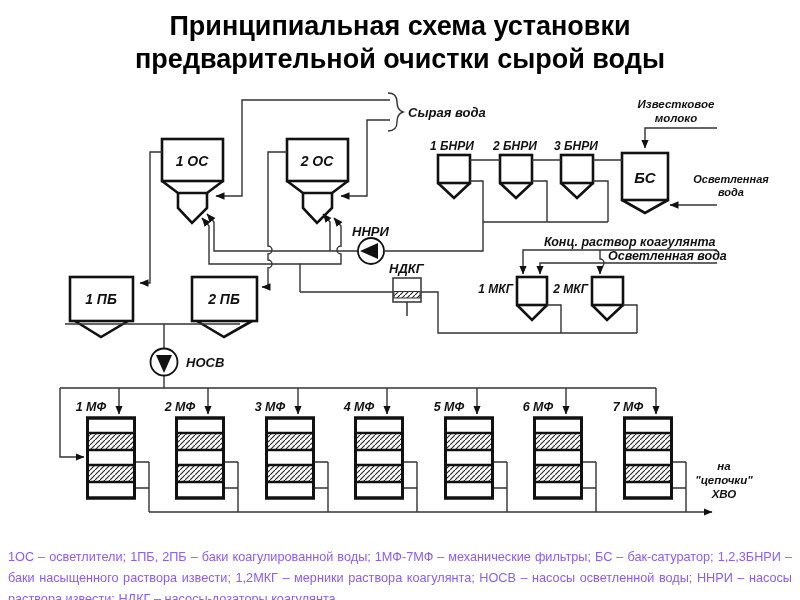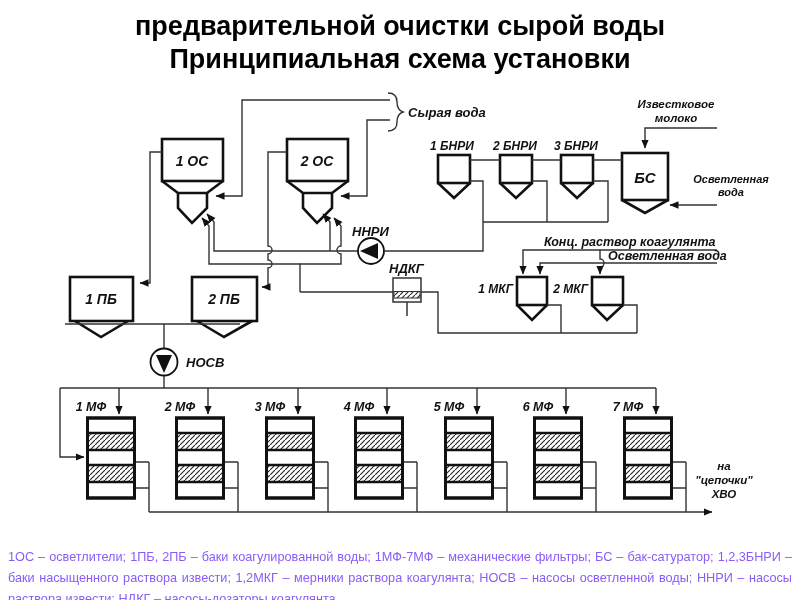--- a/index.html
+++ b/index.html
@@ -15,22 +15,22 @@
   .tank{fill:none;stroke:#111;stroke-width:2.6;}
   .thin{fill:none;stroke:#333;stroke-width:1.4;}
   .arr{marker-end:url(#arrh);}
 </style>
 </head>
 <body>
 
 <div id="stage">
 
   <div id="title">
+    <div>Принципиальная схема установки</div>
     <div>предварительной очистки сырой воды</div>
-    <div>Принципиальная схема установки</div>
   </div>
 
   <svg id="diagram" width="800" height="535" viewBox="0 0 800 535">
     <defs>
       <marker id="arrh" markerUnits="userSpaceOnUse" markerWidth="10" markerHeight="9" refX="8.5" refY="3.8" orient="auto">
         <path d="M0,0 L9,3.8 L0,7.6 z" fill="#111"></path>
       </marker>
       <pattern id="hatch" patternUnits="userSpaceOnUse" width="5" height="5" patternTransform="rotate(0)">
         <path d="M-1,6 L6,-1" stroke="#222" stroke-width="1.1" fill="none"></path>
         <path d="M-1,11 L11,-1" stroke="#222" stroke-width="0" fill="none"></path>

